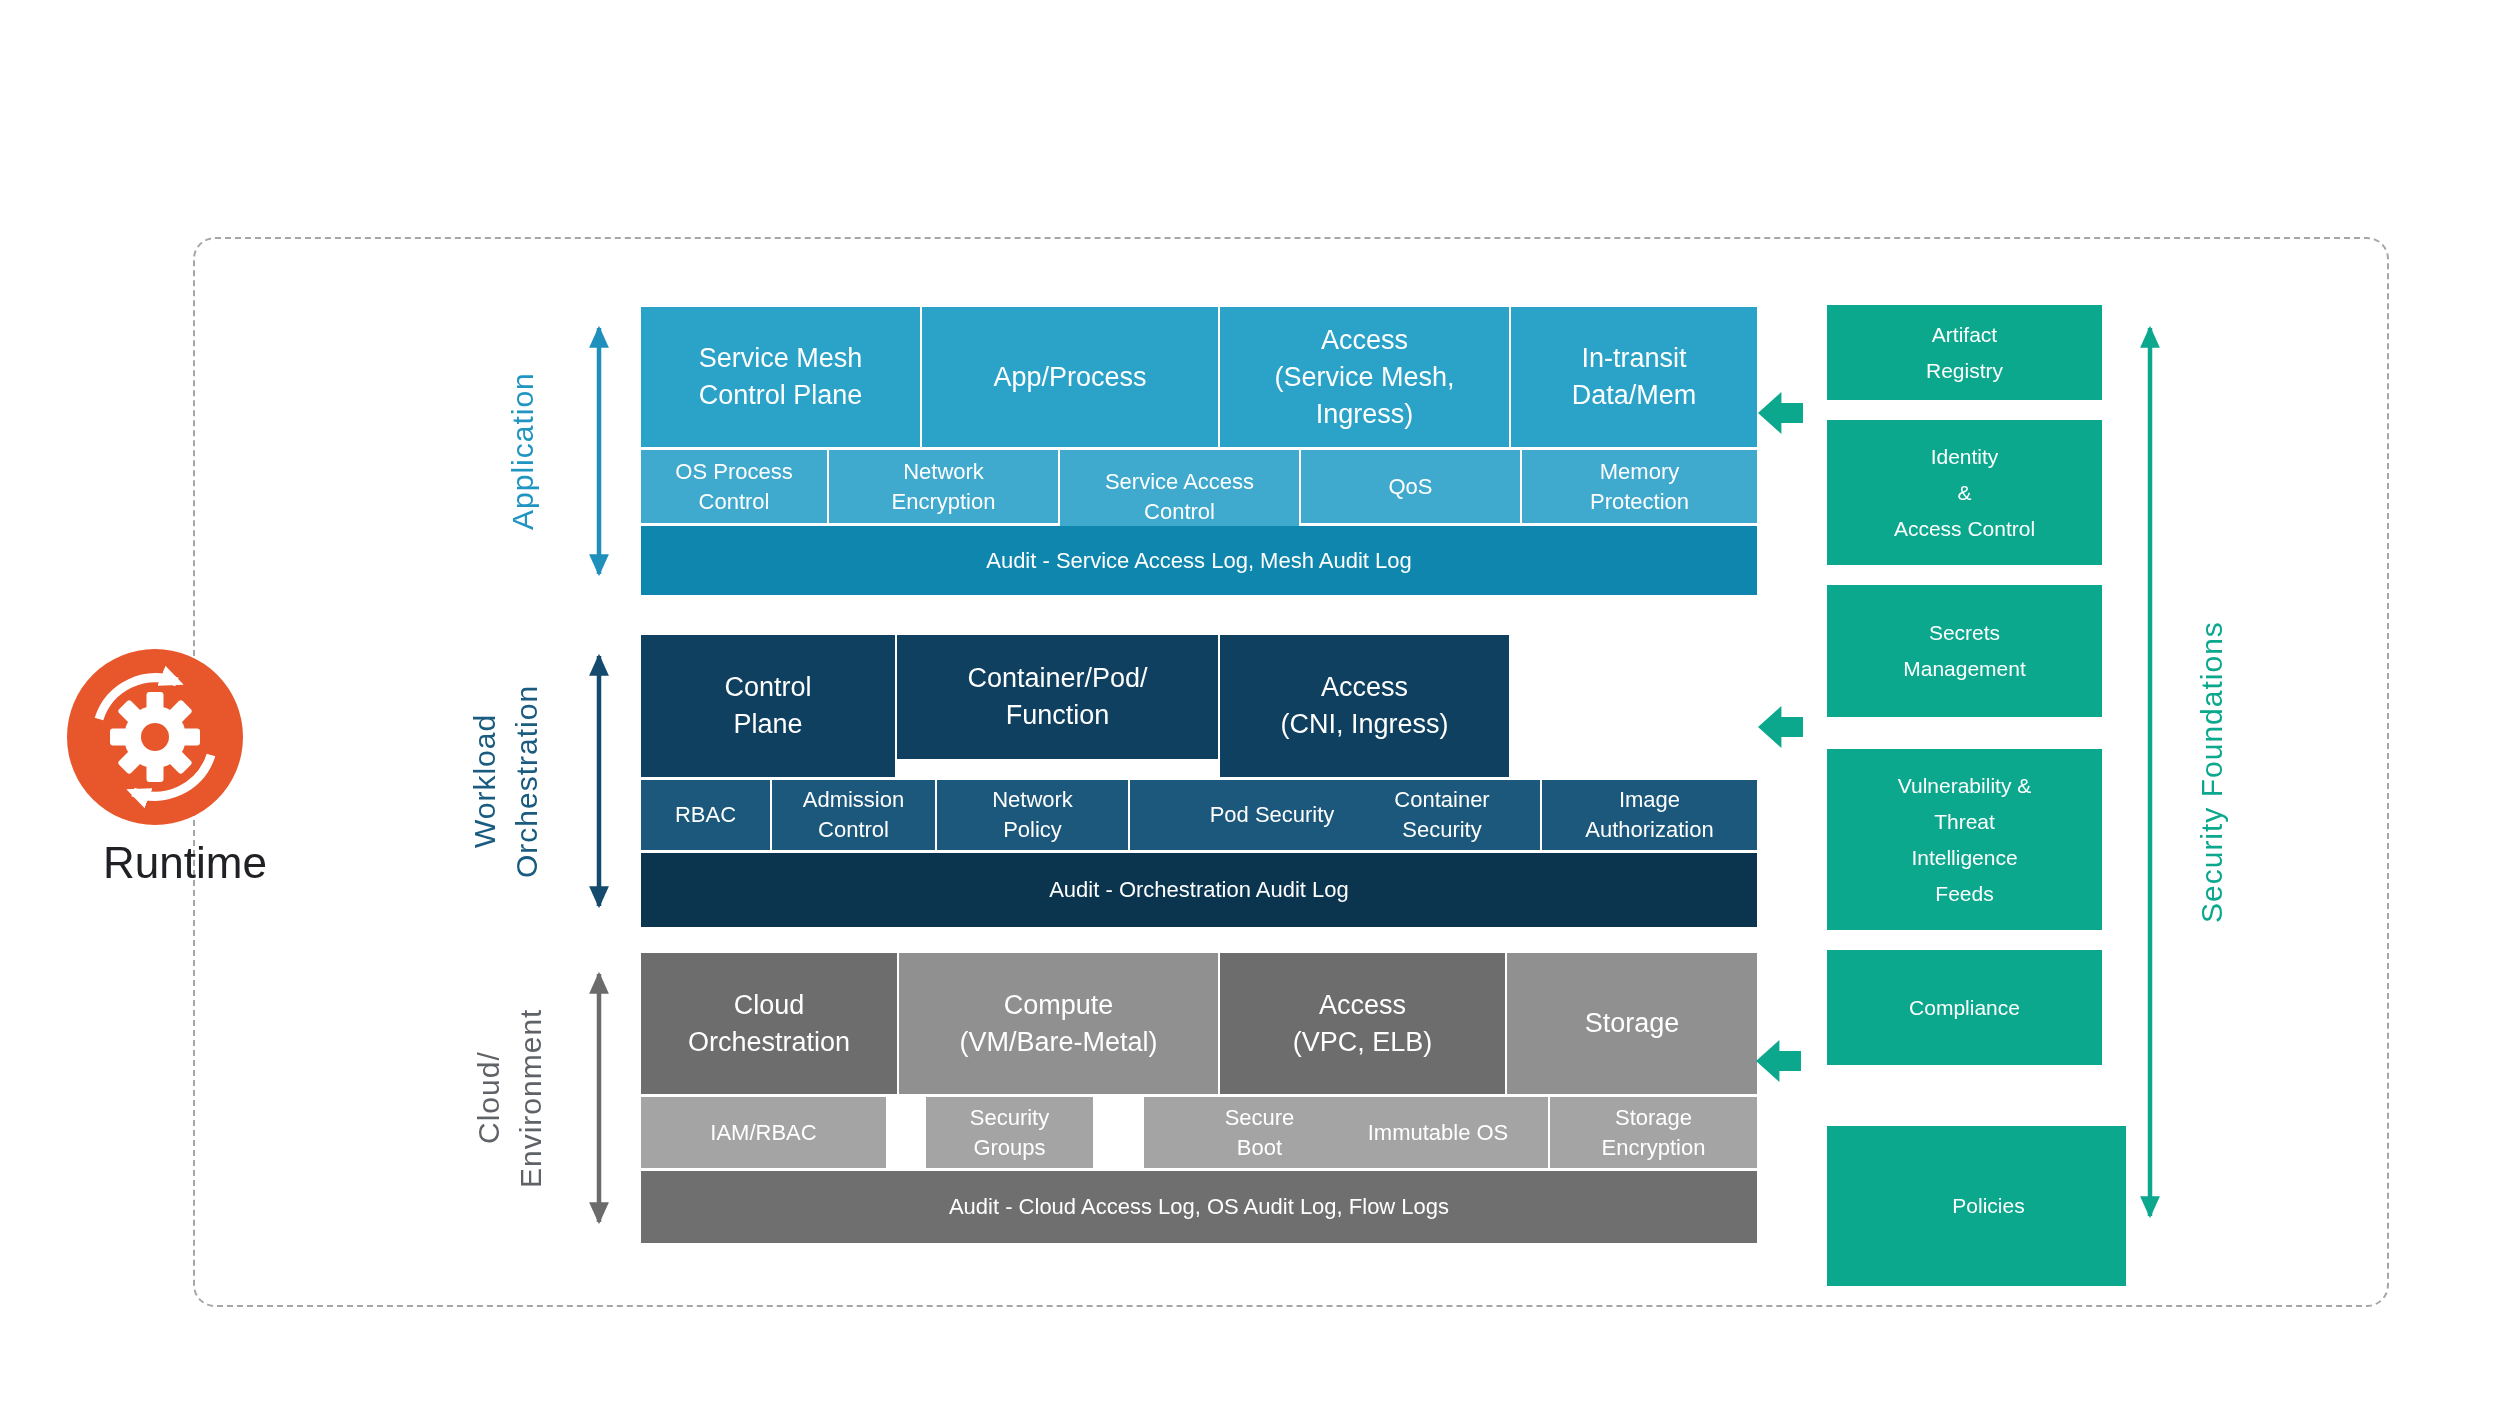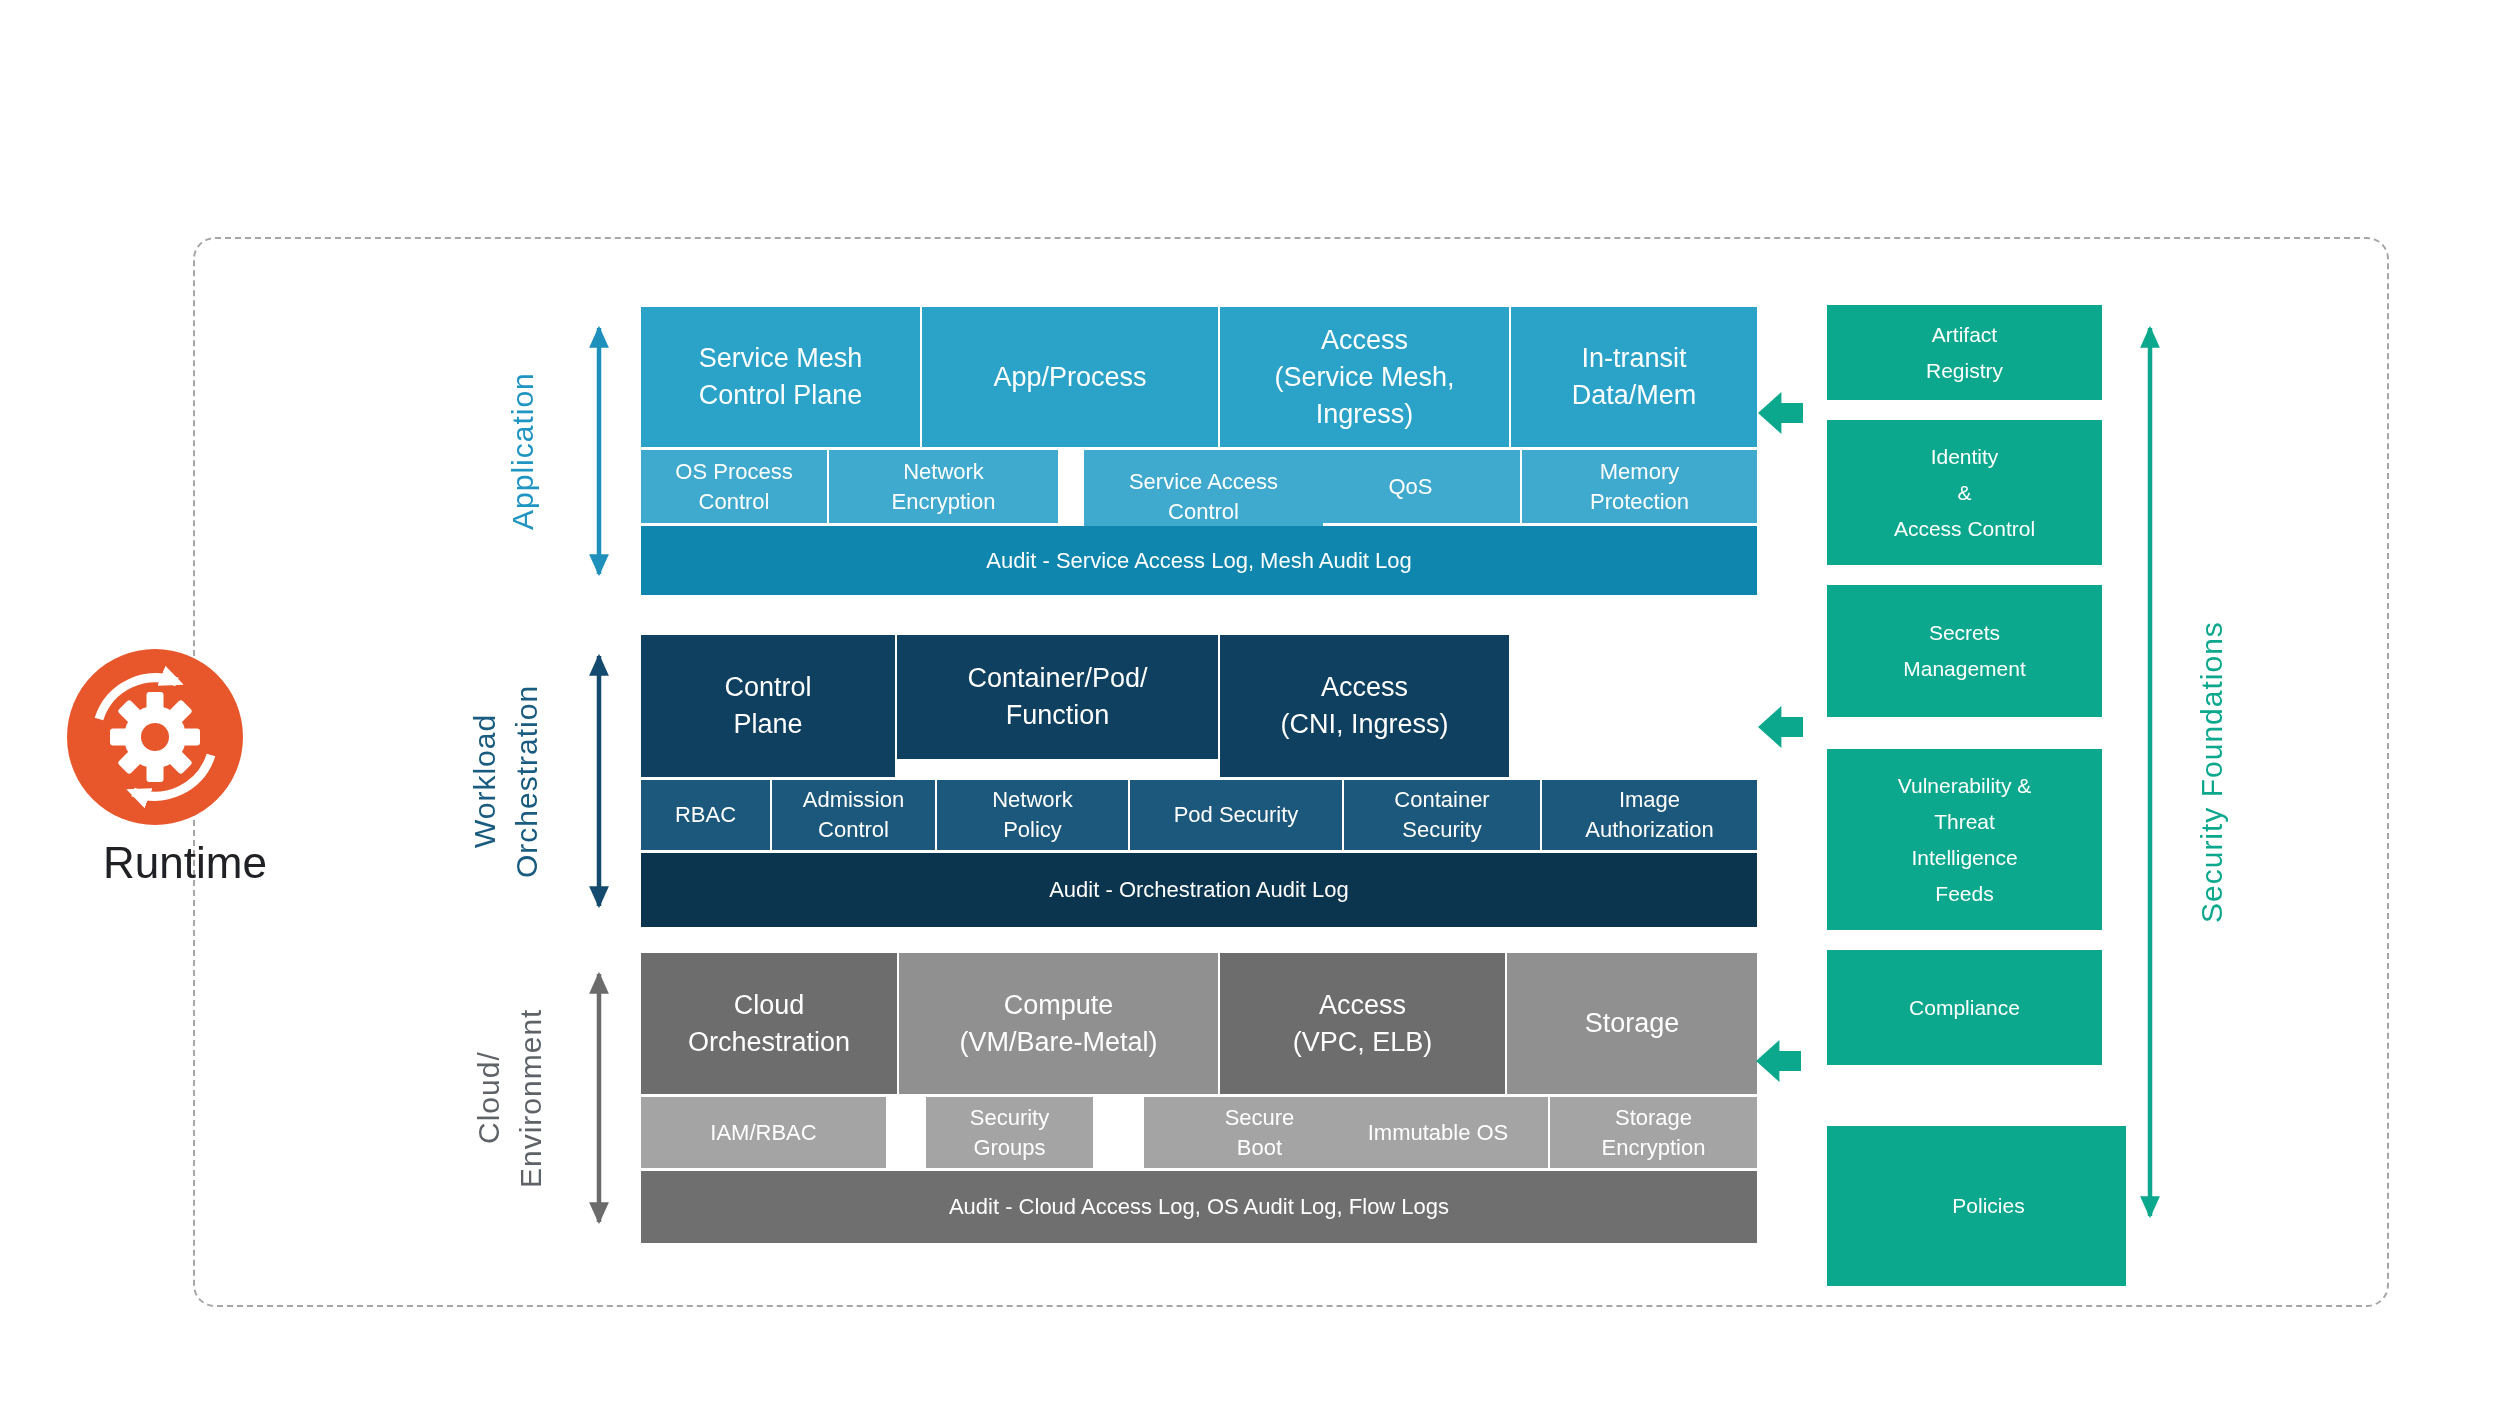--- a/index.html
+++ b/index.html
@@ -109,41 +109,41 @@
   <div class="cell app-p" style="left:1220px;top:307px;width:289px;height:140px;">Access
 (Service Mesh,
 Ingress)</div>
   <div class="cell app-p" style="left:1511px;top:307px;width:246px;height:140px;">In-transit
 Data/Mem</div>
 
   <div class="cell small app-c" style="left:641px;top:450px;width:186px;height:73px;">OS Process
 Control</div>
   <div class="cell small app-c" style="left:829px;top:450px;width:229px;height:73px;">Network
 Encryption</div>
-  <div class="cell small app-c" style="left:1084px;top:450px;width:239px;height:93px;">Service Access
+  <div class="cell small app-c" style="left:1060px;top:450px;width:239px;height:93px;">Service Access
 Control</div>
   <div class="cell small app-c" style="left:1301px;top:450px;width:219px;height:73px;">QoS</div>
   <div class="cell small app-c" style="left:1522px;top:450px;width:235px;height:73px;">Memory
 Protection</div>
 
   <div class="audit-bar app-a" style="top:526px;height:69px;">Audit - Service Access Log, Mesh Audit Log</div>
 
   <div class="cell wl-p" style="left:641px;top:635px;width:254px;height:142px;">Control
 Plane</div>
   <div class="cell wl-p" style="left:897px;top:635px;width:321px;height:124px;">Container/Pod/
 Function</div>
   <div class="cell wl-p" style="left:1220px;top:635px;width:289px;height:142px;">Access
 (CNI, Ingress)</div>
 
   <div class="cell small wl-c" style="left:641px;top:780px;width:129px;height:70px;">RBAC</div>
   <div class="cell small wl-c" style="left:772px;top:780px;width:163px;height:70px;">Admission
 Control</div>
   <div class="cell small wl-c" style="left:937px;top:780px;width:191px;height:70px;">Network
 Policy</div>
-  <div class="cell small wl-c" style="left:1130px;top:780px;width:212px;height:70px;">Pod Security</div>
+  <div class="cell small wl-c" style="left:1130px;top:780px;width:212px;height:70px;padding-left:36px;">Pod Security</div>
   <div class="cell small wl-c" style="left:1344px;top:780px;width:196px;height:70px;">Container
 Security</div>
   <div class="cell small wl-c" style="left:1542px;top:780px;width:215px;height:70px;">Image
 Authorization</div>
 
   <div class="audit-bar wl-a" style="top:853px;height:74px;">Audit - Orchestration Audit Log</div>
 
   <div class="cell cl-dark" style="left:641px;top:953px;width:256px;height:141px;">Cloud
 Orchestration</div>
   <div class="cell cl-light" style="left:899px;top:953px;width:319px;height:141px;">Compute

